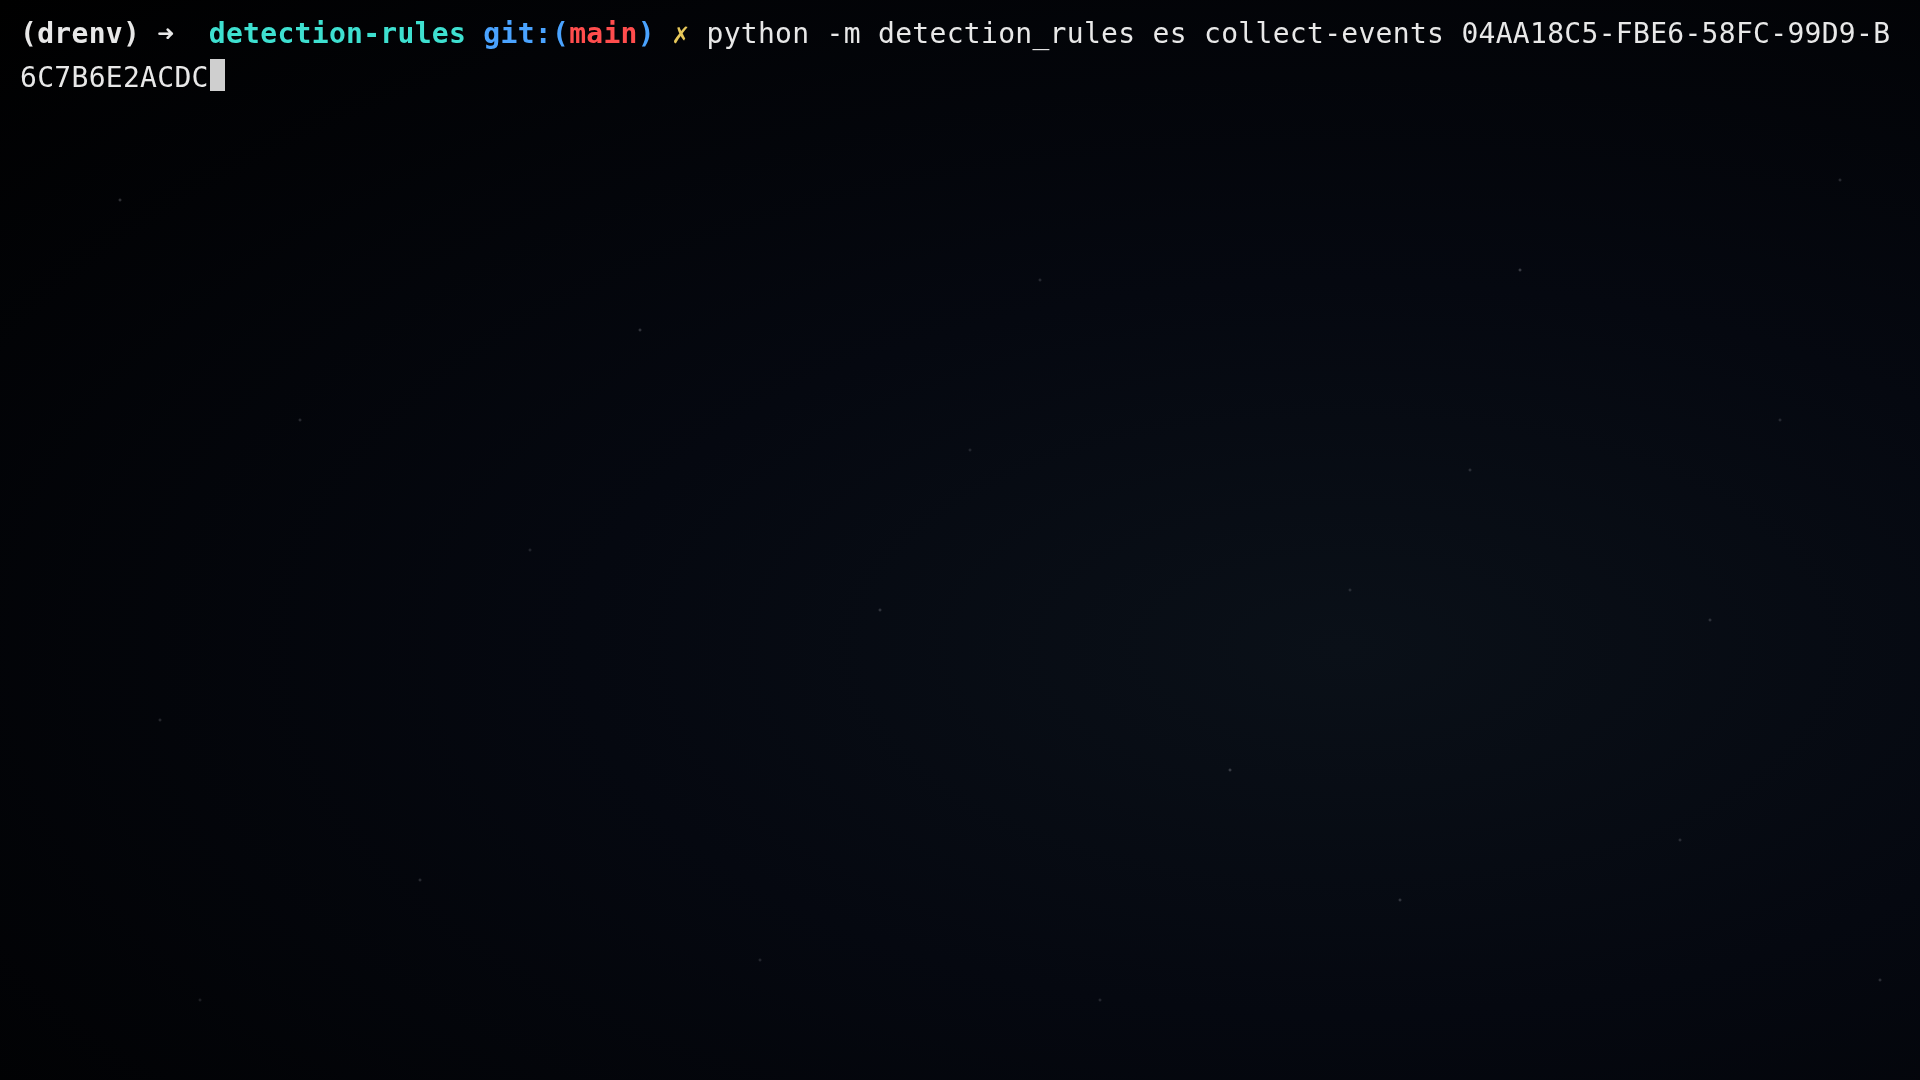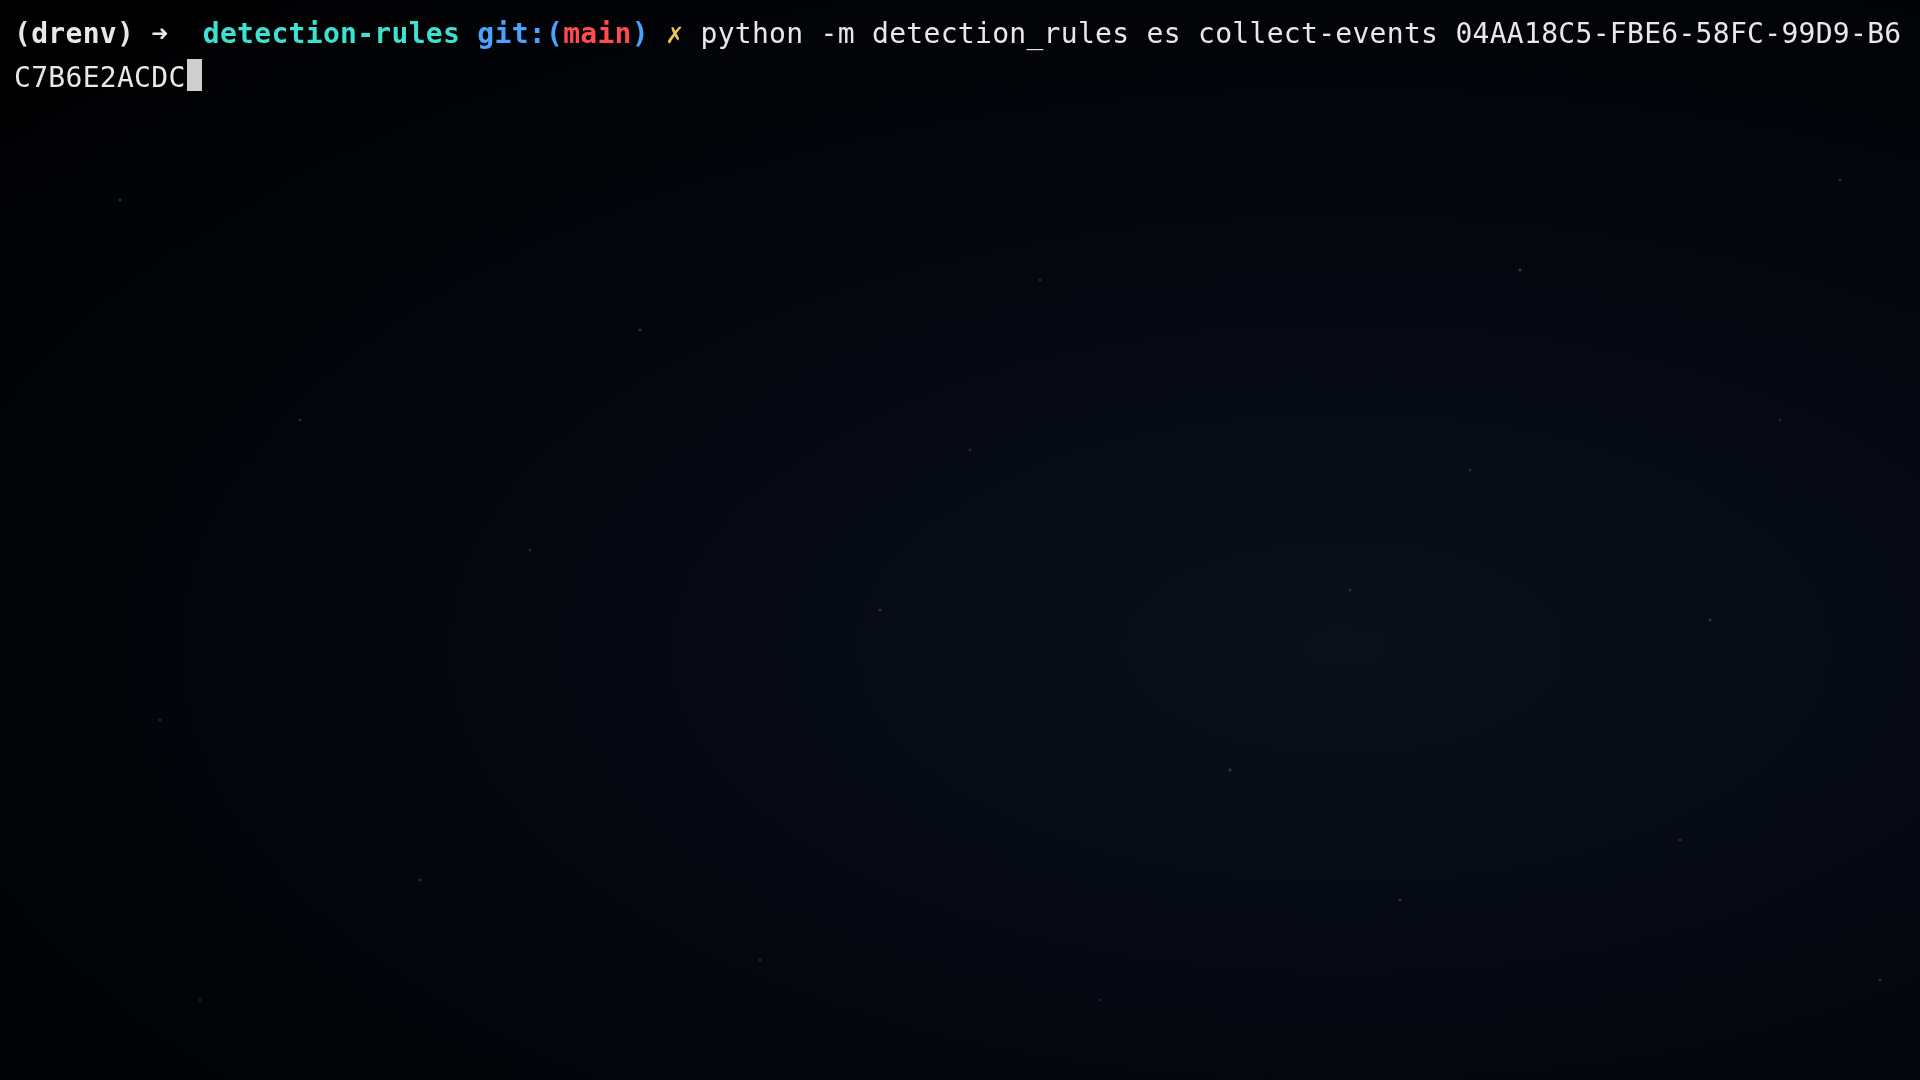--- a/index.html
+++ b/index.html
@@ -14,21 +14,21 @@
   .terminal {
     position: relative;
     width: 1920px;
     height: 1080px;
     background: radial-gradient(ellipse at 70% 60%, #0a1018 0%, #050810 40%, #000000 100%);
     color: #e8e8e8;
     font-size: 28px;
     line-height: 44px;
     letter-spacing: 0.3px;
     box-sizing: border-box;
-    padding: 12px 14px;
+    padding: 12px 20px;
   }
   .stars {
     position: absolute;
     inset: 0;
     pointer-events: none;
     background-image:
       radial-gradient(1px 1px at 120px 200px, rgba(200,200,210,0.35), transparent 2px),
       radial-gradient(1px 1px at 300px 420px, rgba(200,200,210,0.28), transparent 2px),
       radial-gradient(1.3px 1.3px at 640px 330px, rgba(200,200,210,0.35), transparent 2px),
       radial-gradient(1px 1px at 880px 610px, rgba(200,200,210,0.32), transparent 2px),

